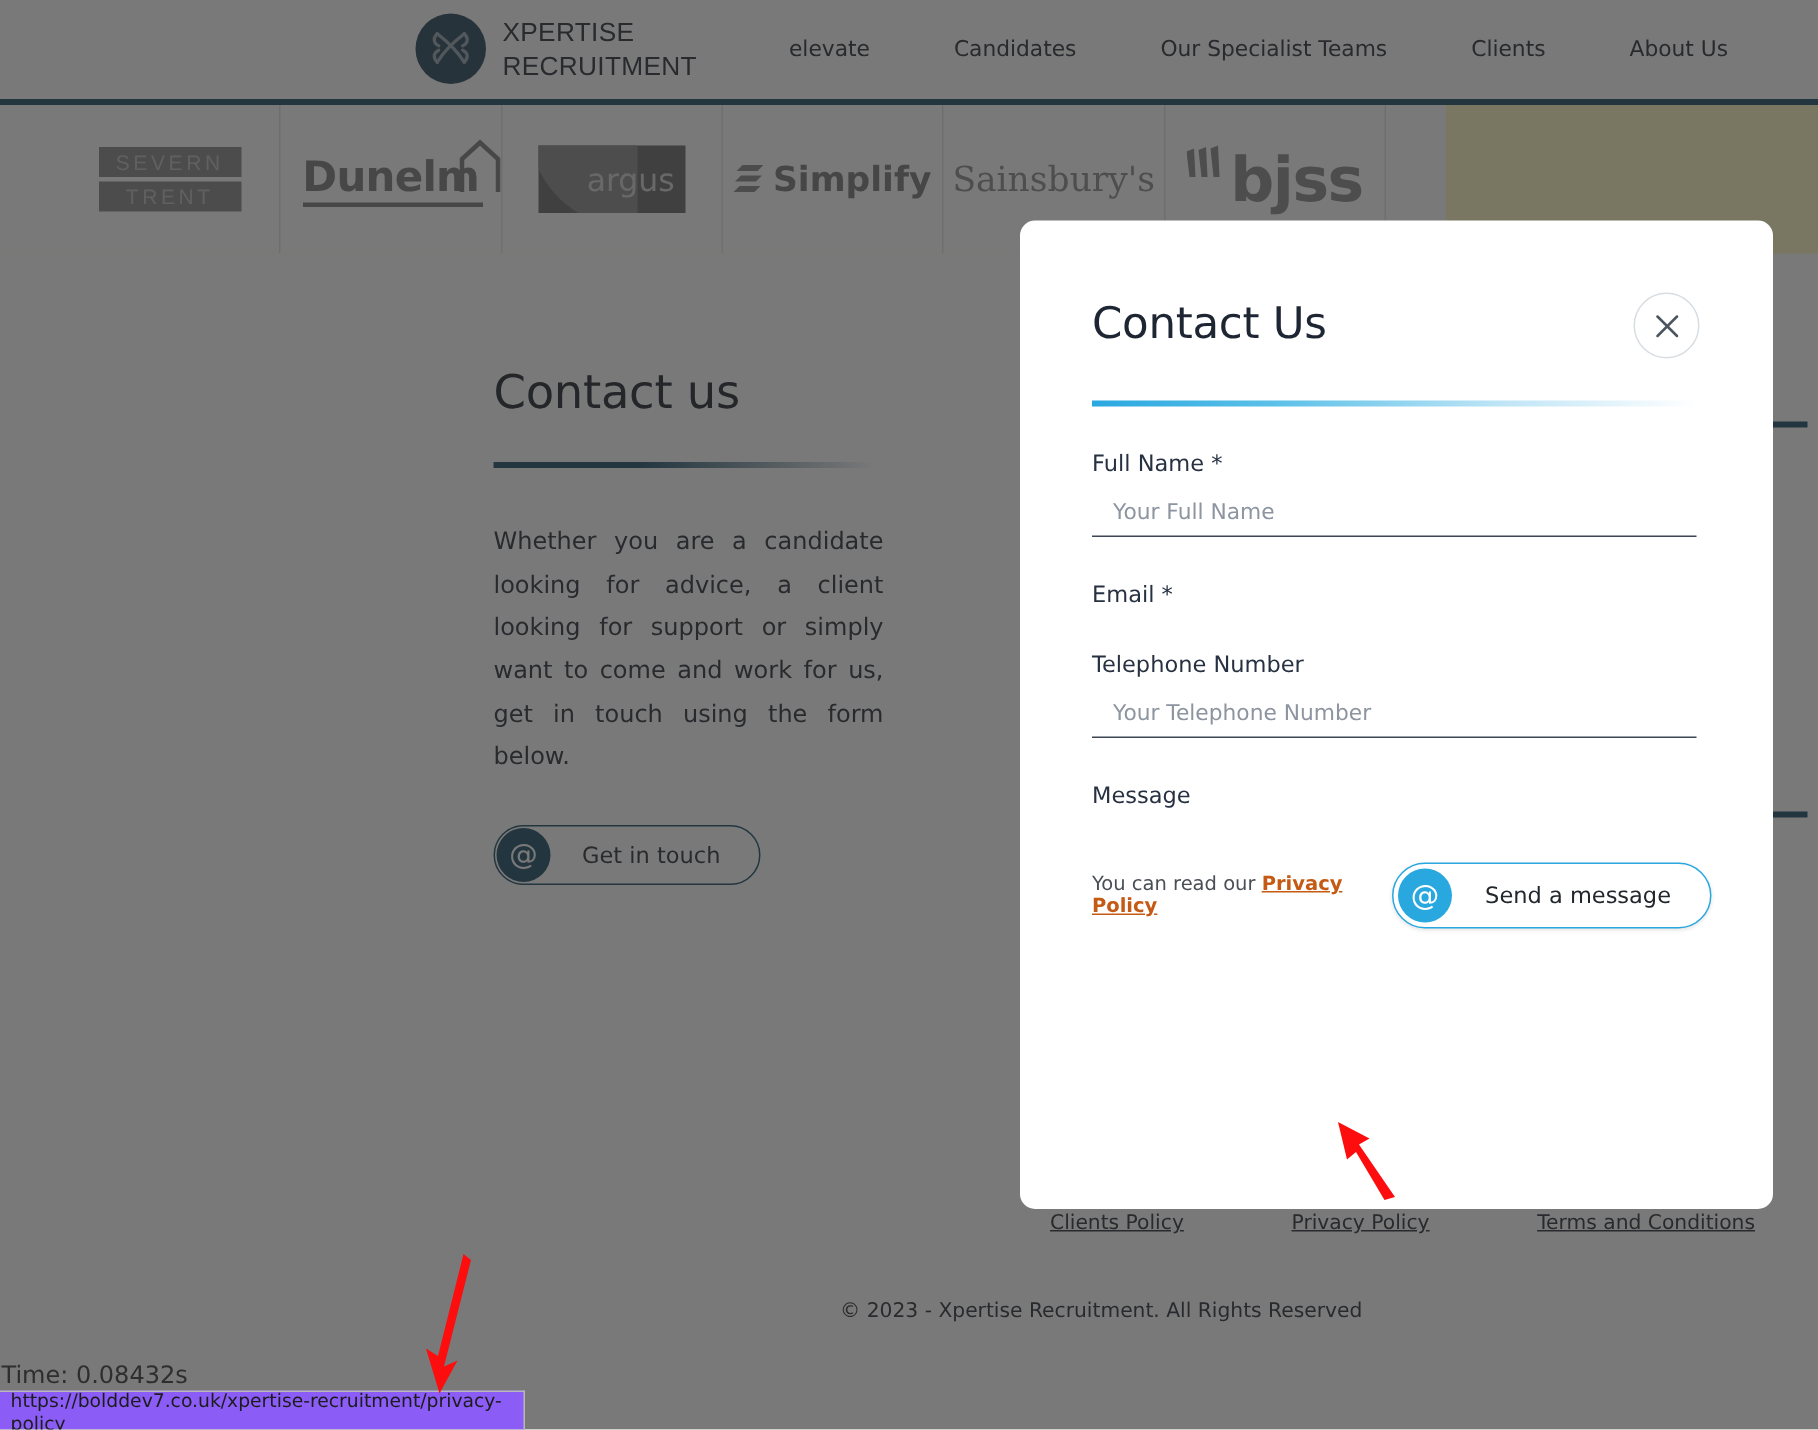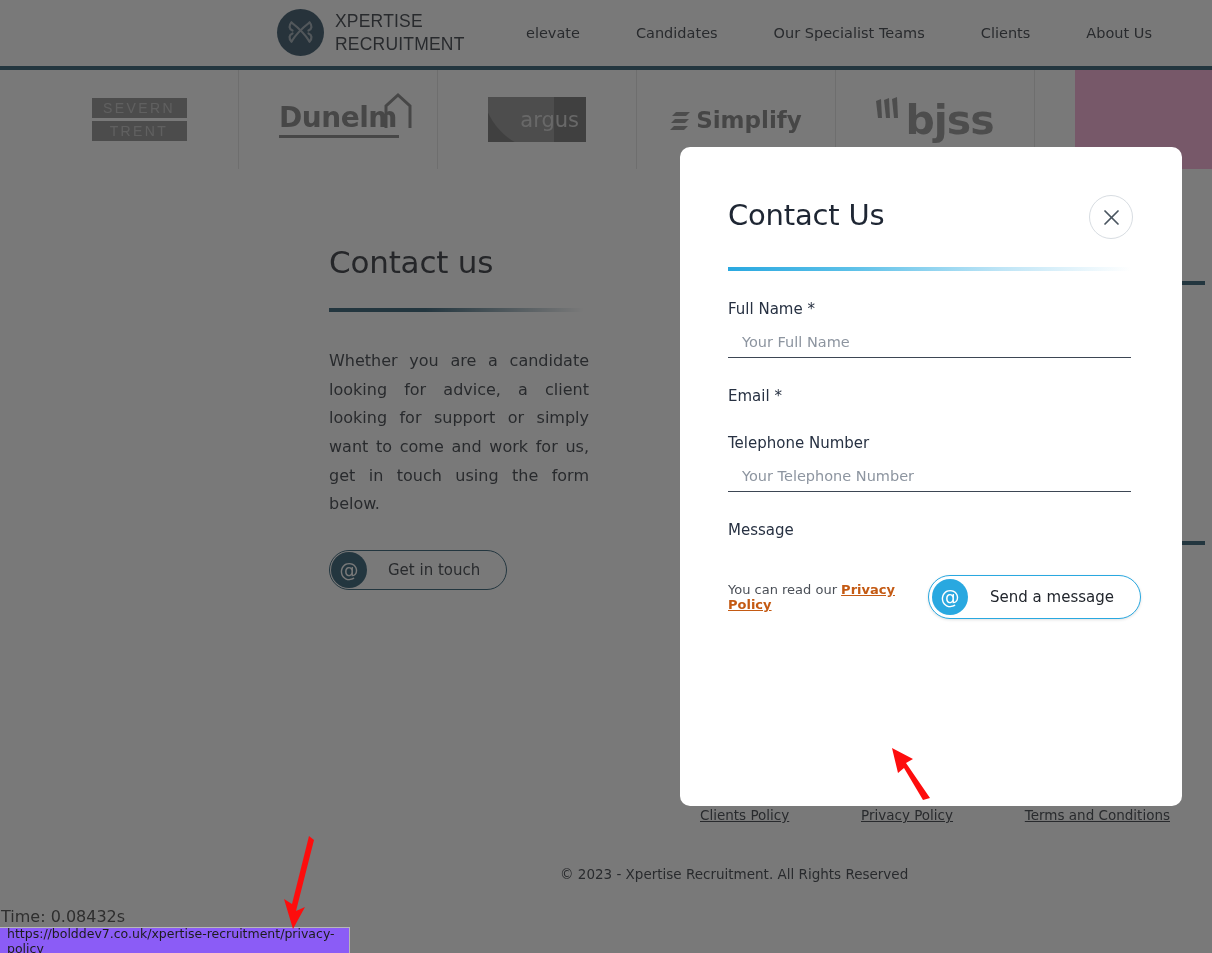--- a/index.html
+++ b/index.html
@@ -11,21 +11,21 @@
   }
   #page {
     position: relative;
     width: 1212px; height: 953px;
     overflow: hidden;
   }
 
   
   #site {
     position: absolute; inset: 0;
-    background: #f9a8d4;
+    background: #fef9c3;
     text-decoration: underline;
   }
 
   
   .site-header {
     position: absolute; top: 0; left: 0; width: 1212px; height: 66px;
     background: #ffffff;
     display: flex; align-items: center;
   }
   .logo-wrap {
@@ -59,21 +59,21 @@
     font-family: "DejaVu Sans", sans-serif;
     white-space: nowrap;
   }
   .header-rule {
     position: absolute; top: 66px; left: 0; width: 1212px; height: 4px;
     background: #1f5068;
   }
 
   
   .logo-strip {
-    position: absolute; top: 70px; left: 0; width: 1075px; height: 99px;
+    position: absolute; top: 70px; left: 0; width: 964px; height: 99px;
     background: #ffffff;
     display: flex;
   }
   .logo-cell {
     flex: 1 1 0;
     border-right: 1px solid #e3e3e3;
     display: flex; align-items: center; justify-content: center;
     position: relative;
   }
   .logo-cell:first-child { border-left: 1px solid #e3e3e3; }
@@ -107,21 +107,21 @@
     content: ""; position: absolute; left: -6px; top: -12px;
     width: 72px; height: 66px; border-radius: 0 0 0 90px;
     background: #8c8c8c;
   }
   .lg-argus b {
     position: relative; color: #d2d2d2; font-weight: 400;
     font-size: 21px; margin-right: 7px;
     font-family: "DejaVu Sans", sans-serif;
   }
   .lg-simplify {
-    display: flex; align-items: flex-end; gap: 4px;
+    display: flex; align-items: flex-start; gap: 4px;
     color: #7a7a7a; font-weight: 700; font-size: 23px;
     font-family: "DejaVu Sans", sans-serif;
   }
   .lg-sainsburys {
     color: #8f8f8f; font-size: 23px;
     font-family: "DejaVu Serif", serif;
   }
   .lg-bjss {
     color: #8c8c8c; font-size: 41px; font-weight: 700;
     font-family: "DejaVu Sans", sans-serif; letter-spacing: -1px;
@@ -383,20 +383,23 @@
             <g fill="#8a8a8a">
               <path d="M6 3 L20 3 L16 7 L2 7 Z"></path>
               <path d="M5 10 L19 10 L15 14 L1 14 Z"></path>
               <path d="M4 17 L18 17 L14 21 L0 21 Z"></path>
             </g>
           </svg>
           <span>Simplify</span>
         </div>
       </div>
       <div class="logo-cell">
+        <div class="lg-sainsburys">Sainsbury's</div>
+      </div>
+      <div class="logo-cell">
         <div class="lg-bjss">
           <svg class="bjss-ticks" width="28" height="22" viewBox="0 0 28 22">
             <g fill="#8c8c8c">
               <path d="M2 22 L0 5 L5 3 L6 22 Z"></path>
               <path d="M10 22 L8 4 L13 2 L14 22 Z"></path>
               <path d="M18 22 L16 3 L21 1 L22 22 Z"></path>
             </g>
           </svg>
           <span>bjss</span>
         </div>

